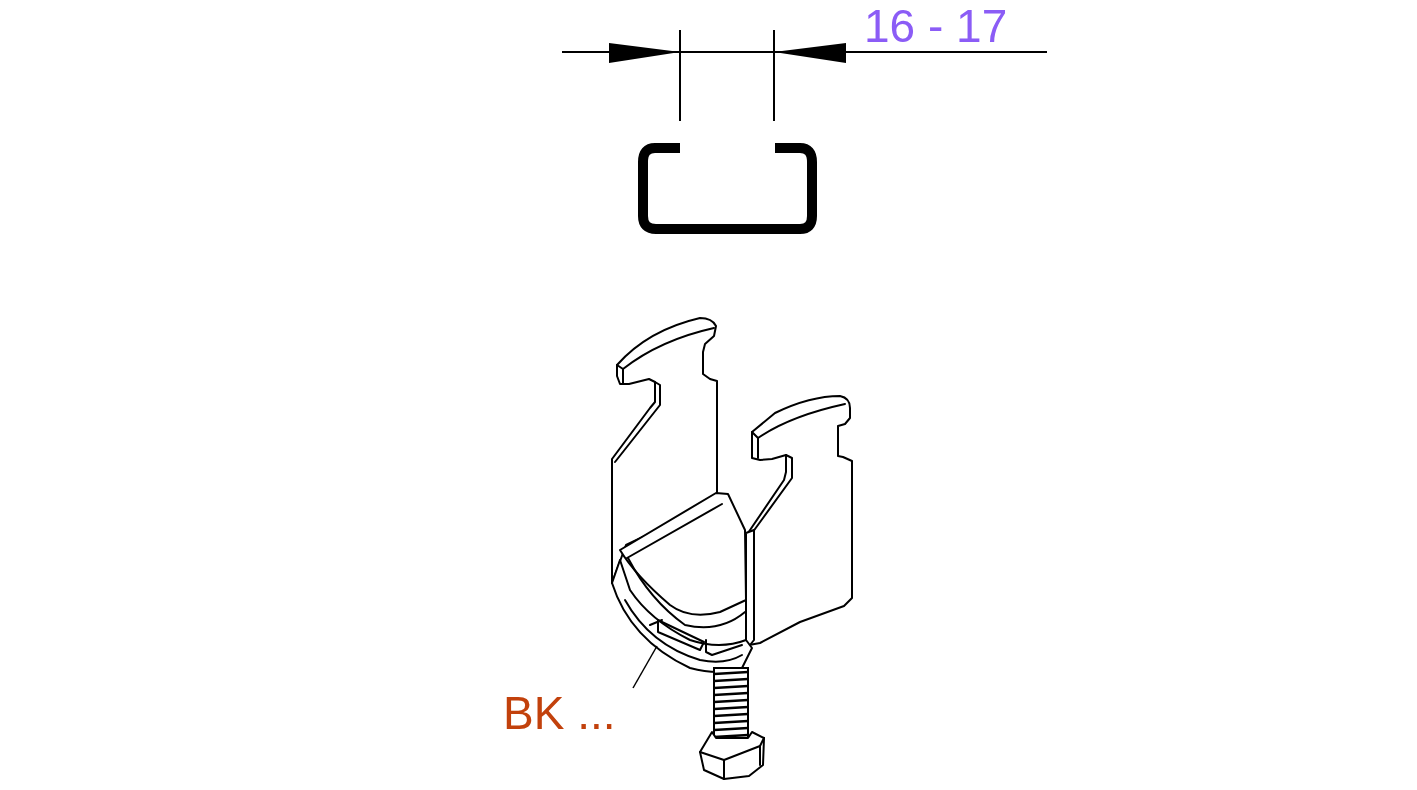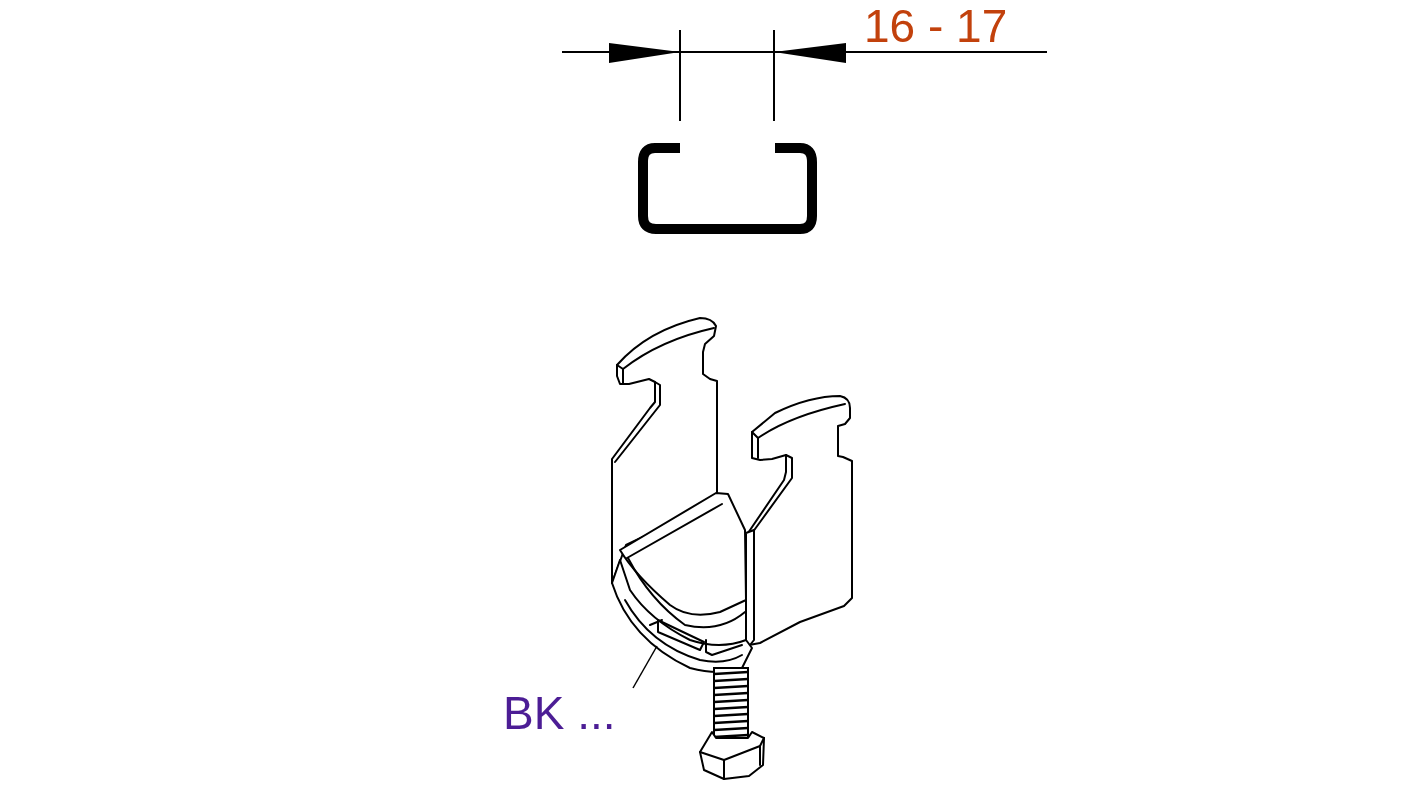--- a/index.html
+++ b/index.html
@@ -1,25 +1,25 @@
 <!DOCTYPE html>
 <html><head>
   <meta charset="utf-8">
   <style>
     html, body { margin: 0; padding: 0; background: #ffffff; }
     body { width: 1417px; height: 790px; position: relative; overflow: hidden; }
     svg { position: absolute; left: 0; top: 0; }
     .dim-text {
       position: absolute; left: 864px; top: 0px;
-      font-family: "Liberation Sans", sans-serif; font-size: 46px; color: #c2410c;
+      font-family: "Liberation Sans", sans-serif; font-size: 46px; color: #8b5cf6;
       line-height: 52px; letter-spacing: 0px;
     }
     .label-text {
       position: absolute; left: 503px; top: 687px;
-      font-family: "Liberation Sans", sans-serif; font-size: 46px; color: #4c1d95;
+      font-family: "Liberation Sans", sans-serif; font-size: 46px; color: #c2410c;
       line-height: 52px;
     }
     .ln { fill: none; stroke: #000; stroke-width: 2; stroke-linejoin: round; stroke-linecap: round; }
     .lnf { fill: #fff; stroke: #000; stroke-width: 2; stroke-linejoin: round; stroke-linecap: round; }
   </style>
 </head>
 <body>
 
 <svg width="1417" height="790" viewBox="0 0 1417 790">
 

